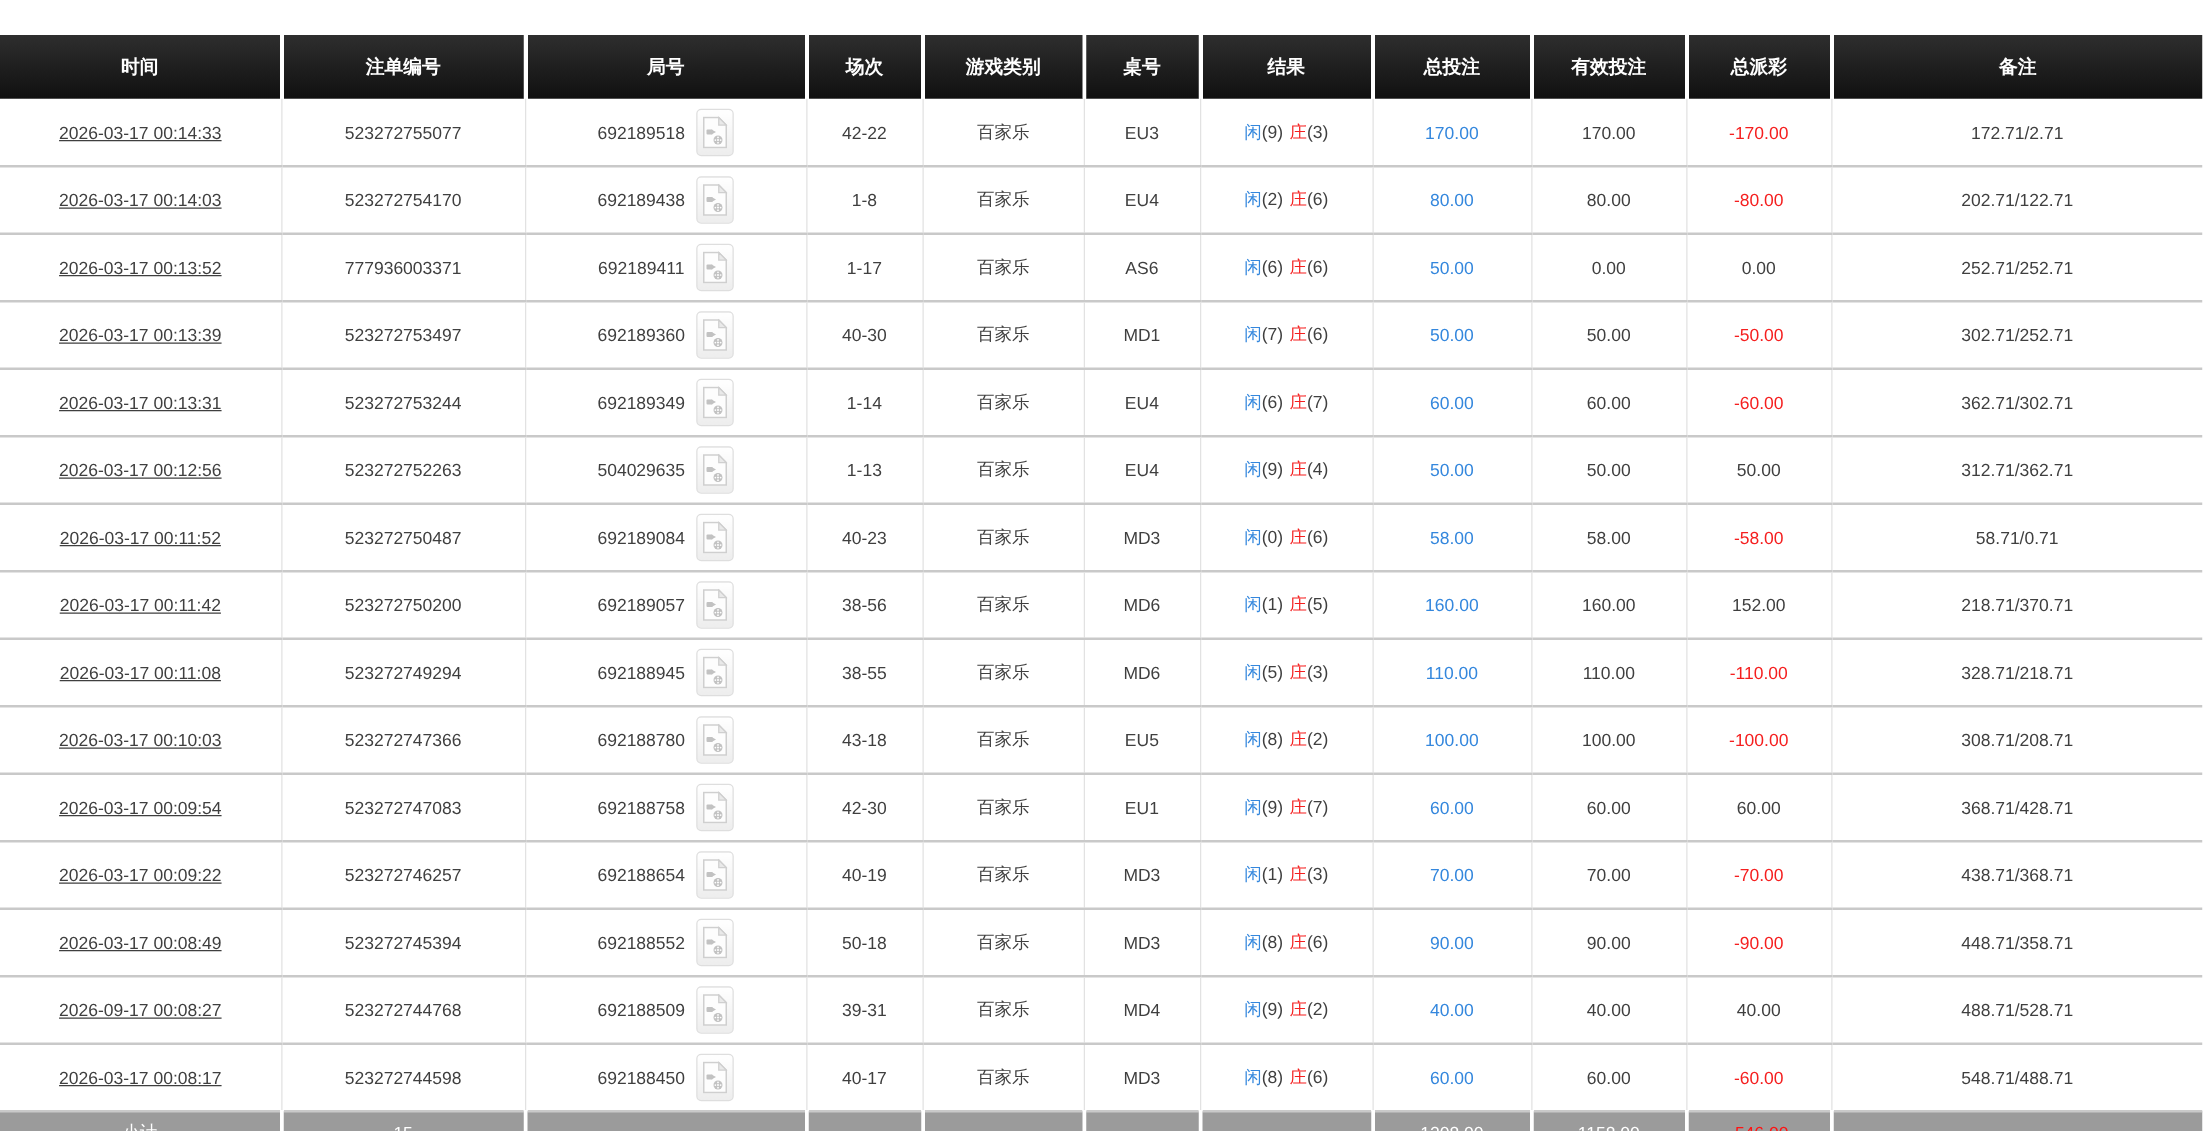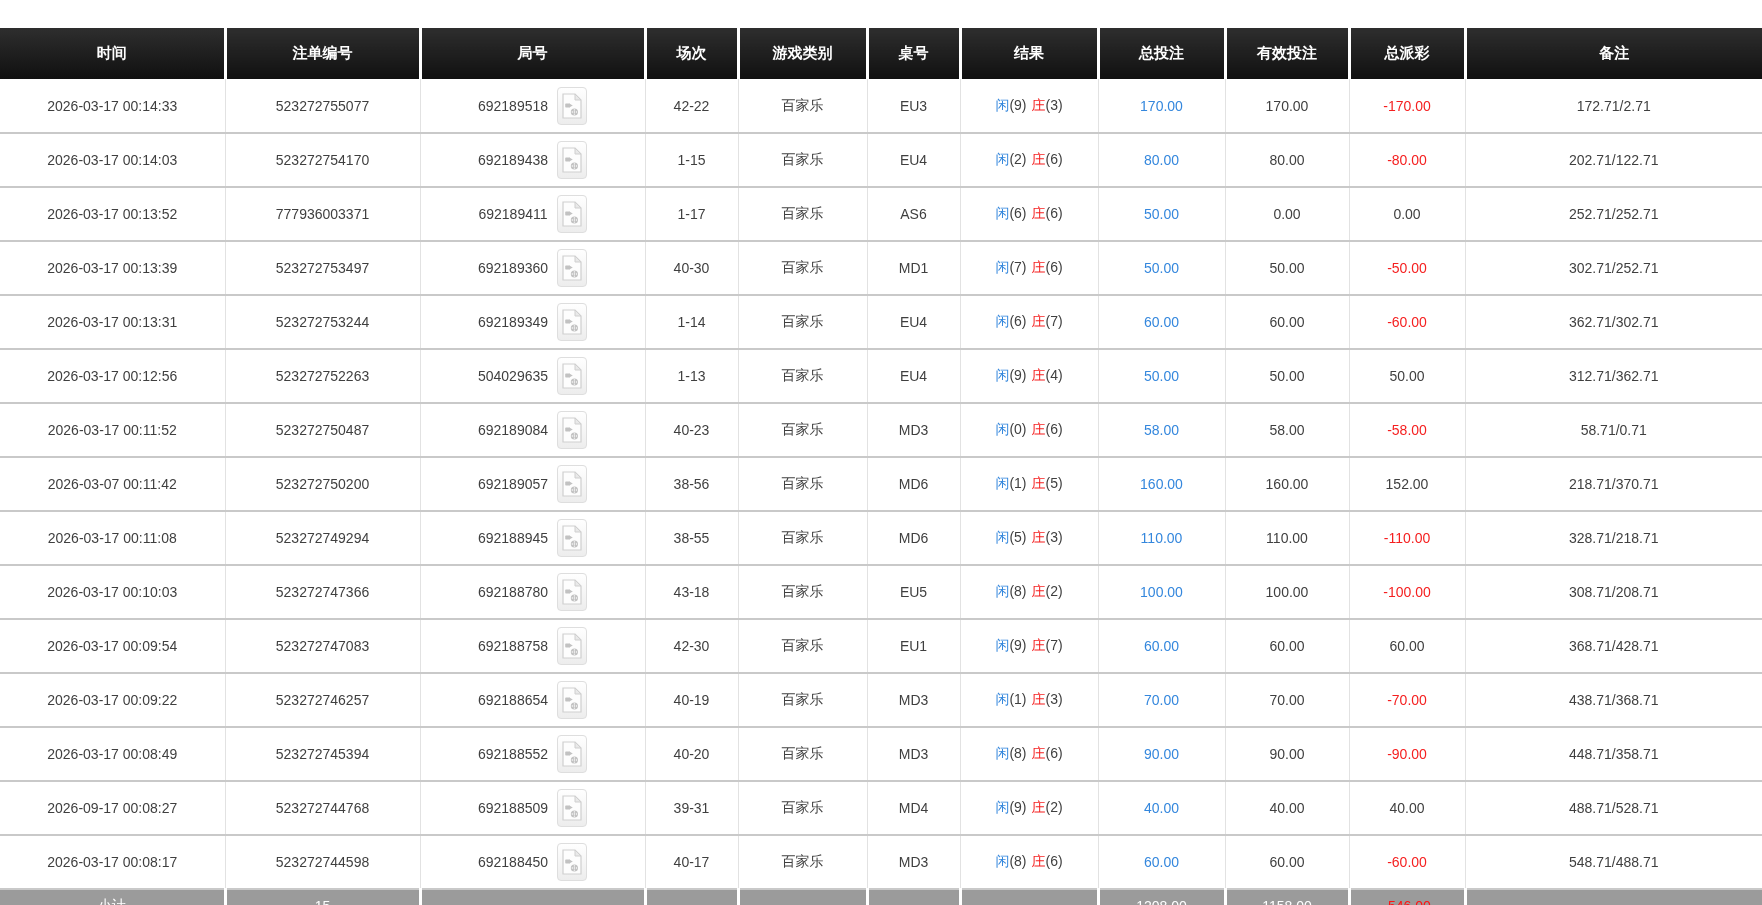--- a/index.html
+++ b/index.html
@@ -37,21 +37,21 @@
     height: 54px;
     text-align: center;
     vertical-align: middle;
     border-left: 1px solid #e2e2e2;
     border-top: 2px solid #c9c9c9;
     padding: 0 4px;
     overflow: hidden;
     white-space: nowrap;
   }
   tbody tr:first-child td { border-top: none; }
-  tbody td:first-child { border-left: none; }
+  tbody td:first-child { border-left: none; text-decoration: underline; }
   .blue { color: #3487dd; }
   .red  { color: #f51f1f; }
   .result-val { color: #3f3f3f; }
   .result-gap { display: inline-block; width: 5px; }
   
   .round-cell-inner {
     display: inline-flex;
     align-items: center;
     justify-content: center;
     gap: 9px;
@@ -166,21 +166,21 @@
             <circle cx="12.4" cy="19" r="3.6" fill="#c2c2c2"></circle>
             <circle cx="12.4" cy="19" r="0.8" fill="#ffffff"></circle>
             <circle cx="12.4" cy="16.9" r="0.7" fill="#ffffff"></circle>
             <circle cx="12.4" cy="21.1" r="0.7" fill="#ffffff"></circle>
             <circle cx="10.3" cy="19" r="0.7" fill="#ffffff"></circle>
             <circle cx="14.5" cy="19" r="0.7" fill="#ffffff"></circle>
           </svg>
         </button>
       </span>
     </td>
-    <td>1-15</td>
+    <td>1-8</td>
     <td>百家乐</td>
     <td>EU4</td>
     <td>
       <span class="blue">闲</span><span class="result-val">(2)</span><span class="result-gap"></span><span class="red">庄</span><span class="result-val">(6)</span>
     </td>
     <td class="blue">80.00</td>
     <td>80.00</td>
     <td class="red">-80.00</td>
     <td>202.71/122.71</td>
   </tr>
@@ -349,21 +349,21 @@
     <td>
       <span class="blue">闲</span><span class="result-val">(0)</span><span class="result-gap"></span><span class="red">庄</span><span class="result-val">(6)</span>
     </td>
     <td class="blue">58.00</td>
     <td>58.00</td>
     <td class="red">-58.00</td>
     <td>58.71/0.71</td>
   </tr>
 
   <tr>
-    <td>2026-03-07 00:11:42</td>
+    <td>2026-03-17 00:11:42</td>
     <td>523272750200</td>
     <td>
       <span class="round-cell-inner">
         <span>692189057</span>
         <button class="video-btn" type="button">
           <svg width="20" height="26" viewBox="0 0 20 26" aria-hidden="true">
             <path d="M1 1 h12 l6 6 v18 h-18 z" fill="#fdfdfd" stroke="#cfcfcf" stroke-width="1.2"></path>
             <path d="M13 1 l6 6 h-6 z" fill="#e9e9e9" stroke="#cfcfcf" stroke-width="1"></path>
             <path d="M10.8 12.6 l-3.6 2 v-4 z" fill="#c2c2c2"></path>
             <rect x="3.2" y="10.6" width="5" height="4" rx="0.8" fill="#c2c2c2"></rect>
@@ -540,21 +540,21 @@
             <circle cx="12.4" cy="19" r="3.6" fill="#c2c2c2"></circle>
             <circle cx="12.4" cy="19" r="0.8" fill="#ffffff"></circle>
             <circle cx="12.4" cy="16.9" r="0.7" fill="#ffffff"></circle>
             <circle cx="12.4" cy="21.1" r="0.7" fill="#ffffff"></circle>
             <circle cx="10.3" cy="19" r="0.7" fill="#ffffff"></circle>
             <circle cx="14.5" cy="19" r="0.7" fill="#ffffff"></circle>
           </svg>
         </button>
       </span>
     </td>
-    <td>40-20</td>
+    <td>50-18</td>
     <td>百家乐</td>
     <td>MD3</td>
     <td>
       <span class="blue">闲</span><span class="result-val">(8)</span><span class="result-gap"></span><span class="red">庄</span><span class="result-val">(6)</span>
     </td>
     <td class="blue">90.00</td>
     <td>90.00</td>
     <td class="red">-90.00</td>
     <td>448.71/358.71</td>
   </tr>

